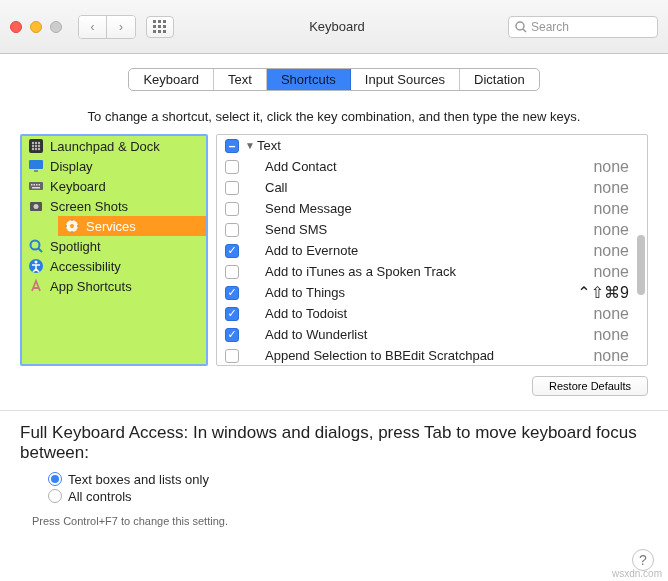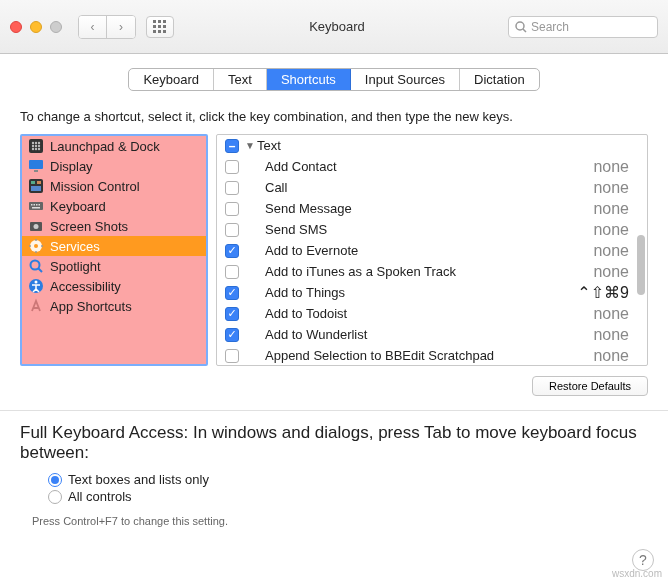--- a/index.html
+++ b/index.html
@@ -14,44 +14,44 @@
   .nav-btns { display: flex; border: 1px solid #c9c9c9; border-radius: 4px; overflow: hidden; background: #fff; }
   .nav-btns button { width: 28px; height: 22px; background: linear-gradient(#fff,#f3f3f3); border: none; border-right: 1px solid #c9c9c9; color: #888; font-size: 12px; cursor: pointer; }
   .nav-btns button:last-child { border-right: none; }
   .grid-btn { width: 28px; height: 22px; border: 1px solid #c9c9c9; border-radius: 4px; background: linear-gradient(#fff,#f3f3f3); display: flex; align-items: center; justify-content: center; margin-left: 4px; cursor: pointer; }
   .title { flex: 1; text-align: center; font-size: 13px; color: #333; }
   .search { width: 150px; height: 22px; border: 1px solid #c9c9c9; border-radius: 4px; background: #fff; display: flex; align-items: center; padding: 0 6px; color: #999; font-size: 12px; gap: 4px; margin-left: 8px; }
   .tabs-wrap { display: flex; justify-content: center; padding: 14px 0 10px; }
   .tabs { display: flex; border: 1px solid #b7b7b7; border-radius: 5px; overflow: hidden; background: #fff; }
   .tab { padding: 3px 14px; font-size: 13px; border-right: 1px solid #c8c8c8; cursor: pointer; }
   .tab:last-child { border-right: none; }
-  .tab.sel { background: #3a82f7; color: #ffffff; border-color: #2d6fd8; }
-  .instruction { padding: 8px 20px 10px; font-size: 13px; color: #222; }
+  .tab.sel { background: #3a82f7; color: #0f172a; border-color: #2d6fd8; }
+  .instruction { padding: 8px 20px 10px; font-size: 13px; color: #222; text-align: center; }
   .panels { display: flex; gap: 8px; padding: 0 20px; }
-  .left-panel { width: 188px; height: 232px; border: 2px solid #7aaefc; border-radius: 2px; background: #fca5a5; overflow: hidden; }
+  .left-panel { width: 188px; height: 232px; border: 2px solid #7aaefc; border-radius: 2px; background: #bef264; overflow: hidden; }
   .cat-row { display: flex; align-items: center; gap: 6px; padding: 2px 6px; font-size: 13px; cursor: pointer; height: 20px; }
-  .cat-row.sel { background: #ff9a1f; color: #fff; }
+  .cat-row.sel { background: #ff9a1f; color: #fff; margin-left: 36px; }
   .cat-icon { width: 16px; height: 16px; display: flex; align-items: center; justify-content: center; flex-shrink: 0; }
   .right-panel { flex: 1; height: 232px; border: 1px solid #c9c9c9; border-radius: 2px; background: #fff; position: relative; overflow: hidden; }
   .svc-row { display: flex; align-items: center; font-size: 13px; height: 21px; padding: 0 4px; }
   .chk { width: 14px; height: 14px; border: 1px solid #b0b0b0; border-radius: 3px; margin: 0 6px 0 4px; flex-shrink: 0; background: #fff; display: flex; align-items: center; justify-content: center; cursor: pointer; }
   .chk.on { background: #3a82f7; border-color: #2a6ed6; }
   .chk.on::after { content: '✓'; color: #fff; font-size: 11px; line-height: 1; }
   .chk.mixed { background: #3a82f7; border-color: #2a6ed6; }
   .chk.mixed::after { content: '–'; color: #fff; font-size: 12px; font-weight: bold; line-height: 1; }
   .disclosure { color: #6b6b6b; font-size: 10px; margin-right: 2px; cursor: pointer; }
   .svc-label { flex: 1; padding-left: 20px; }
   .svc-label.hdr { padding-left: 0; font-weight: 400; }
   .shortcut { color: #888; font-size: 16px; padding-right: 14px; min-width: 50px; text-align: right; }
   .scrollbar { position: absolute; right: 2px; top: 100px; width: 8px; height: 60px; background: #c3c3c3; border-radius: 4px; }
   .restore-wrap { display: flex; justify-content: flex-end; padding: 10px 20px 14px; border-bottom: 1px solid #e0e0e0; margin-bottom: 12px; }
   .btn { padding: 3px 16px; border: 1px solid #c4c4c4; border-radius: 4px; background: linear-gradient(#fff,#f5f5f5); font-size: 11px; cursor: pointer; }
   .access-text { padding: 0 20px 8px; font-size: 17px; }
   .radios { padding: 0 20px 0 48px; }
-  .radio-row { display: flex; align-items: flex-end; gap: 6px; font-size: 13px; padding: 1px 0; cursor: pointer; }
+  .radio-row { display: flex; align-items: flex-start; gap: 6px; font-size: 13px; padding: 1px 0; cursor: pointer; }
   .radio { width: 14px; height: 14px; border: 1px solid #b0b0b0; border-radius: 50%; display: flex; align-items: center; justify-content: center; background: #fff; }
   .radio.on { border-color: #3a82f7; }
   .radio.on::after { content: ''; width: 8px; height: 8px; background: #3a82f7; border-radius: 50%; }
   .hint { padding: 10px 20px 0 32px; font-size: 11px; color: #666; }
   .help { position: absolute; right: 14px; bottom: 10px; width: 22px; height: 22px; border: 1px solid #c4c4c4; border-radius: 50%; background: #fff; display: flex; align-items: center; justify-content: center; color: #7a7a7a; font-size: 14px; cursor: pointer; }
   .watermark { position: absolute; right: 6px; bottom: 2px; font-size: 10px; color: #bbb; }
 </style>
 </head>
 <body>
 <div class="window">
@@ -130,31 +130,20 @@
             <svg width="16" height="16">
               <rect x="1" y="2" width="14" height="9" rx="1" fill="#2a7de1"></rect>
               <rect x="6" y="12" width="4" height="2" fill="#888"></rect>
             </svg>
           </span>
         <span>Display</span>
       </div>
       <div class="cat-row">
         <span class="cat-icon">
             <svg width="16" height="16">
-              <rect x="1" y="1" width="14" height="14" rx="2" fill="#333"></rect>
-              <rect x="3" y="3" width="4" height="3" fill="#5a8"></rect>
-              <rect x="9" y="3" width="4" height="3" fill="#c85"></rect>
-              <rect x="3" y="8" width="10" height="5" fill="#58c"></rect>
-            </svg>
-          </span>
-        <span>Mission Control</span>
-      </div>
-      <div class="cat-row">
-        <span class="cat-icon">
-            <svg width="16" height="16">
               <rect x="1" y="4" width="14" height="8" rx="1" fill="#666"></rect>
               <g fill="#ddd">
                 <rect x="3" y="6" width="1.5" height="1.5"></rect>
                 <rect x="5.5" y="6" width="1.5" height="1.5"></rect>
                 <rect x="8" y="6" width="1.5" height="1.5"></rect>
                 <rect x="10.5" y="6" width="1.5" height="1.5"></rect>
                 <rect x="4" y="9" width="8" height="1.5"></rect>
               </g>
             </svg>
           </span>

